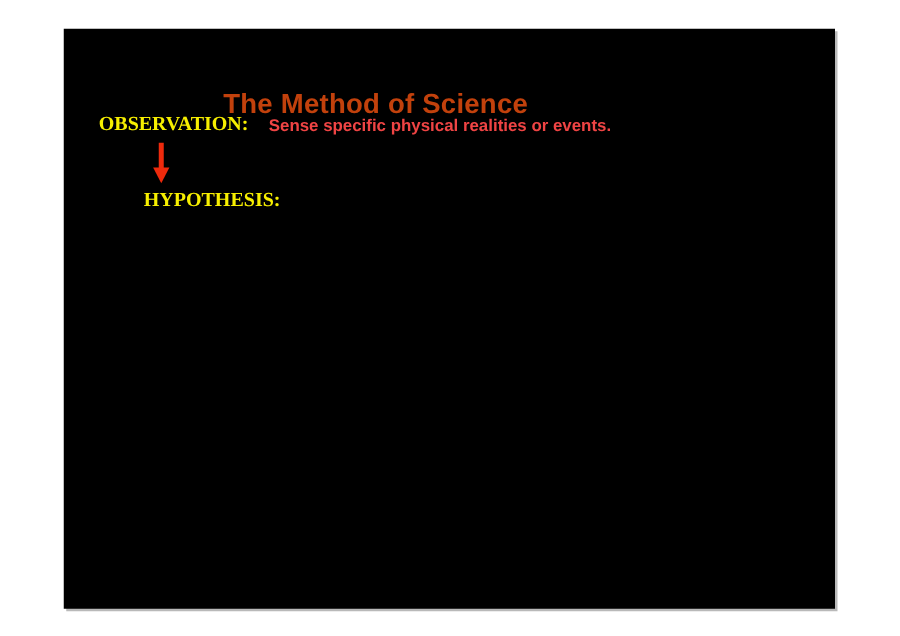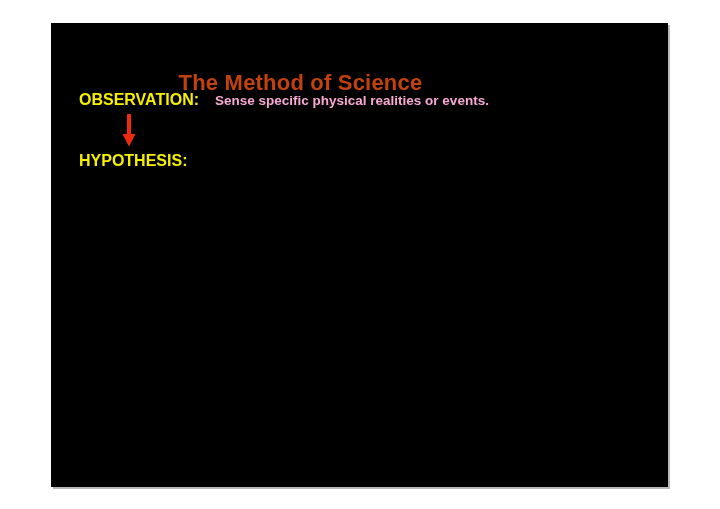--- a/index.html
+++ b/index.html
@@ -42,33 +42,34 @@
     letter-spacing: 0.2px;
     white-space: nowrap;
   }
   .step-row {
     position: absolute;
     left: 28px;
     display: block;
     white-space: nowrap;
   }
   #observation-row { top: 68px; }
-  #hypothesis-row  { top: 129px; }
+  #hypothesis-row  { top: 129px; margin-left: 36px; }
 
   .step-label {
     display: inline-block;
     color: #f7ef00;
     font-size: 16px;
     font-weight: bold;
     vertical-align: top;
     white-space: nowrap;
+    font-family: Liberation Serif, serif;
   }
   .step-body {
     display: inline-block;
-    color: #f9a8d4;
+    color: #ef4444;
     font-size: 13.5px;
     font-weight: bold;
     vertical-align: top;
     white-space: nowrap;
   }
   #observation-label { width: 136px; }
   #observation-body  { padding-top: 2px; }
 
   #hypothesis-label { width: 122px; }
   #hypothesis-body {

